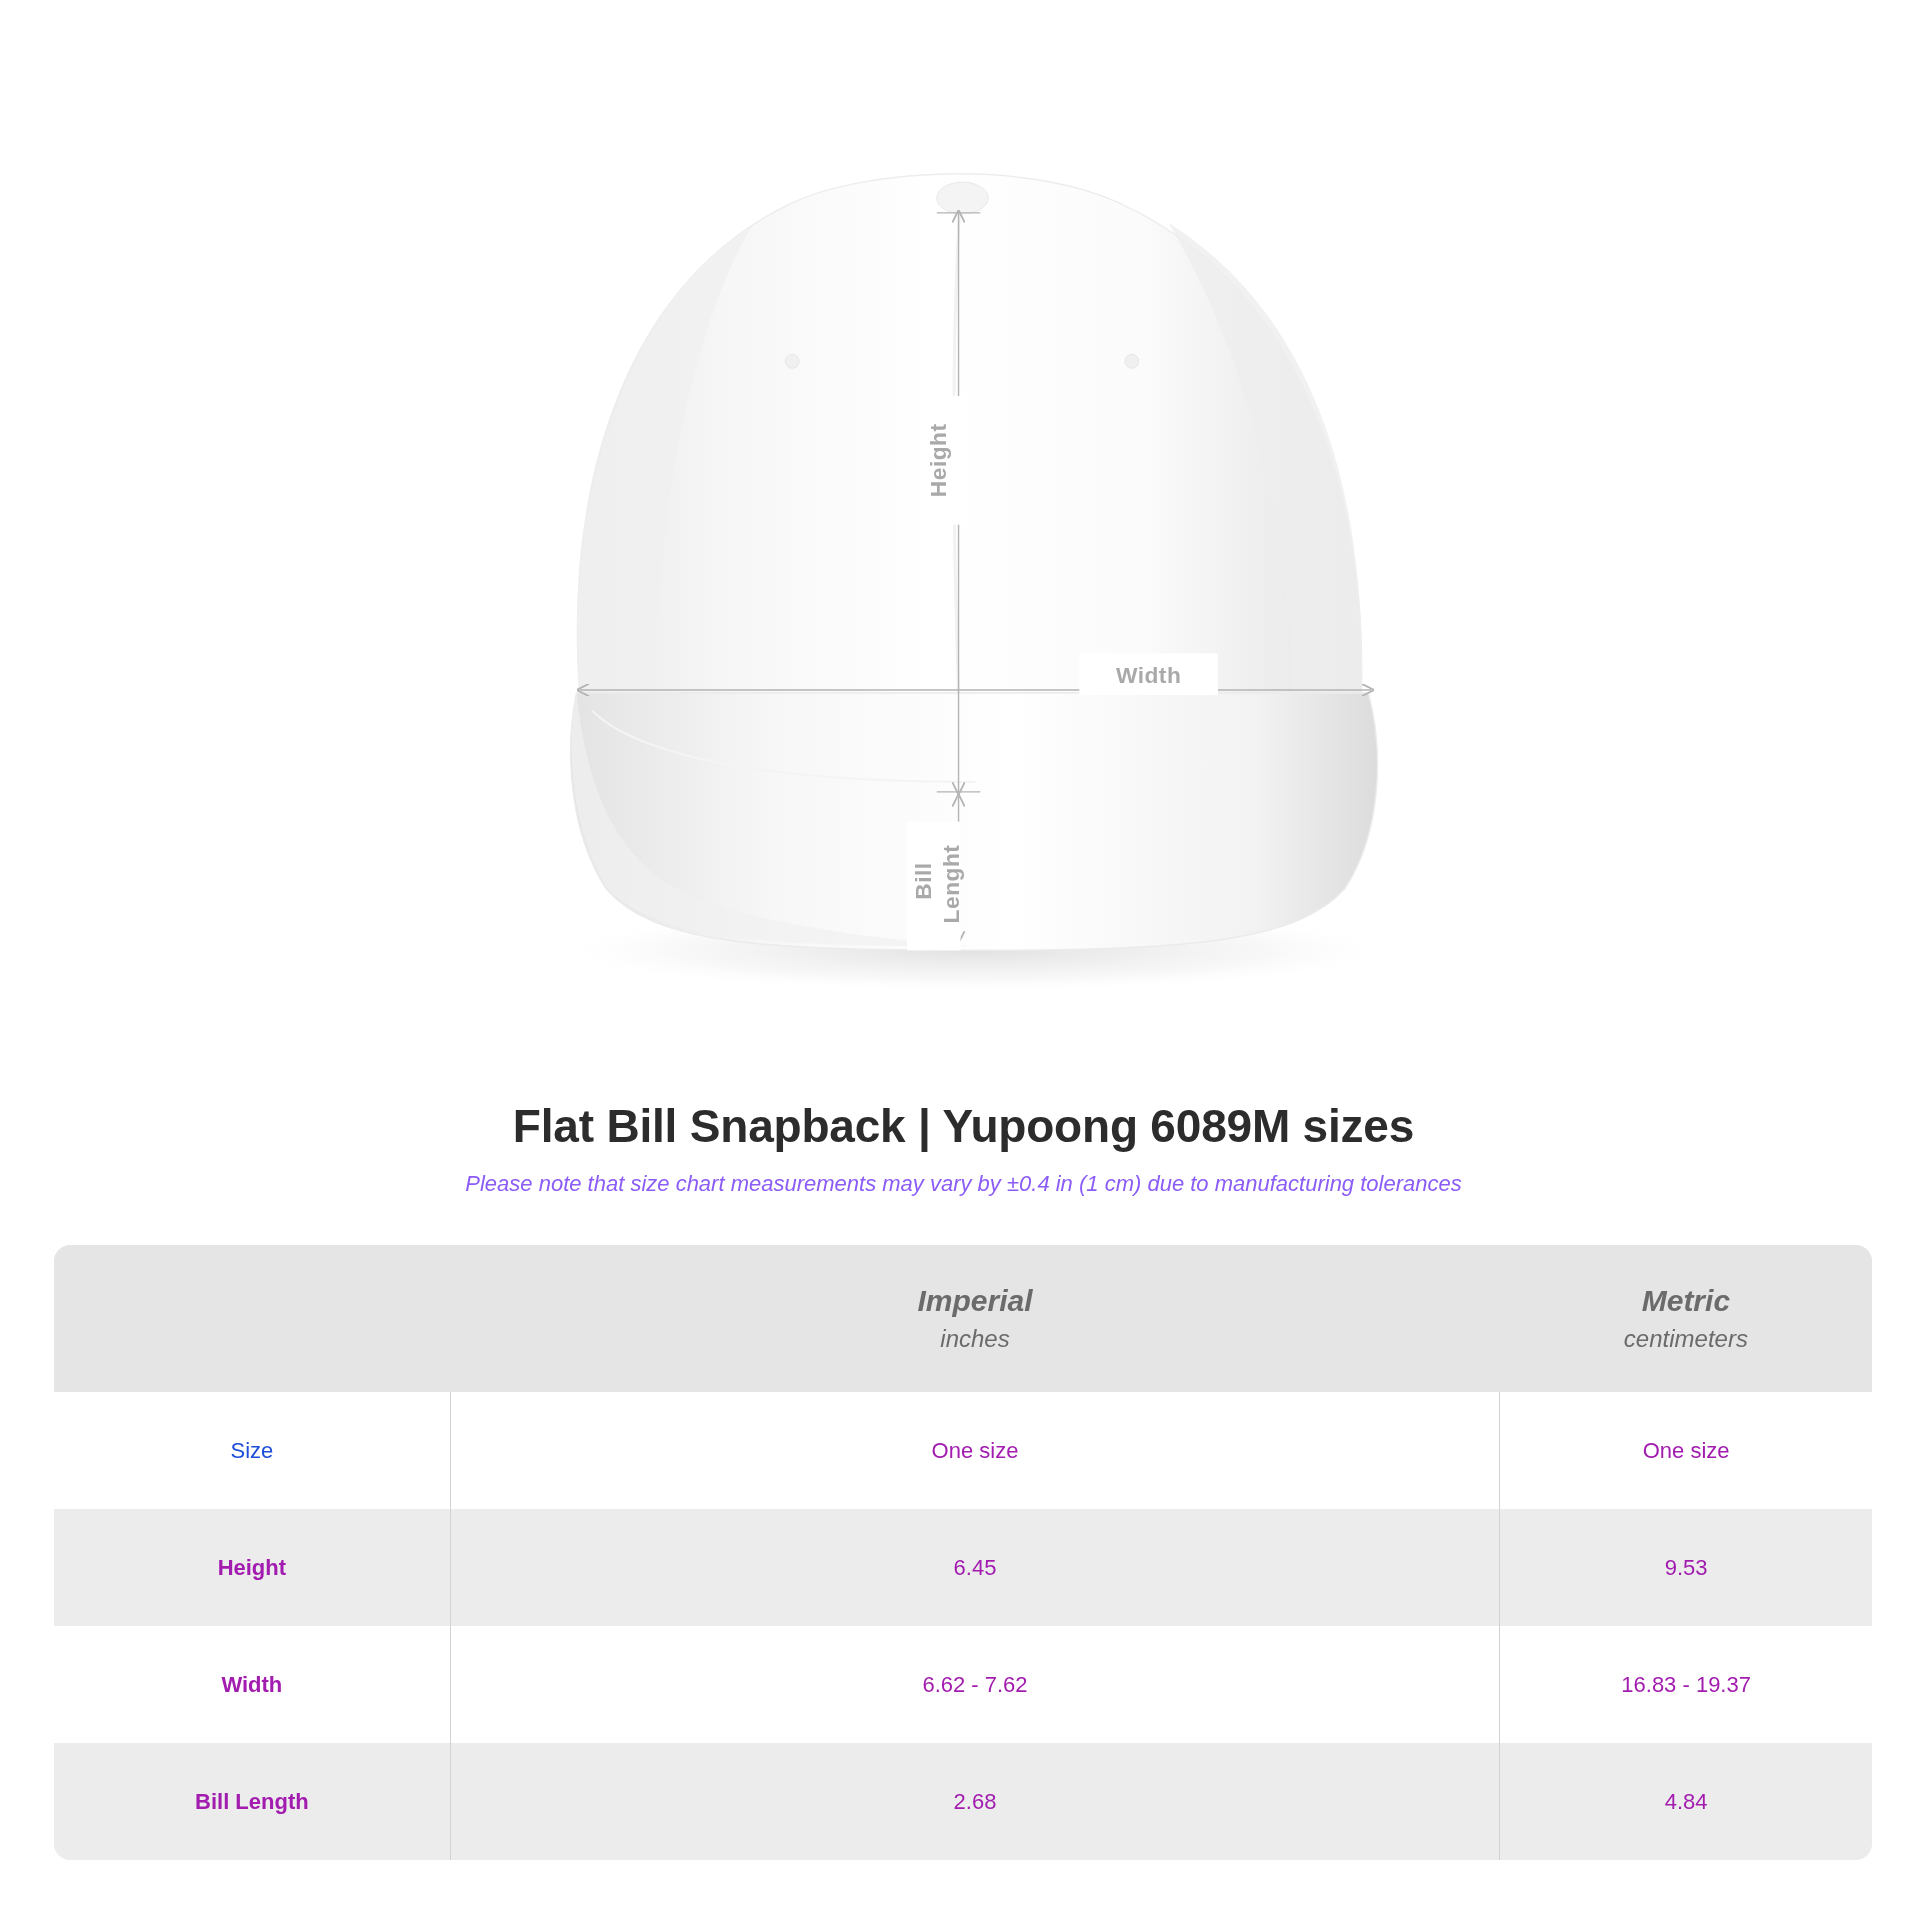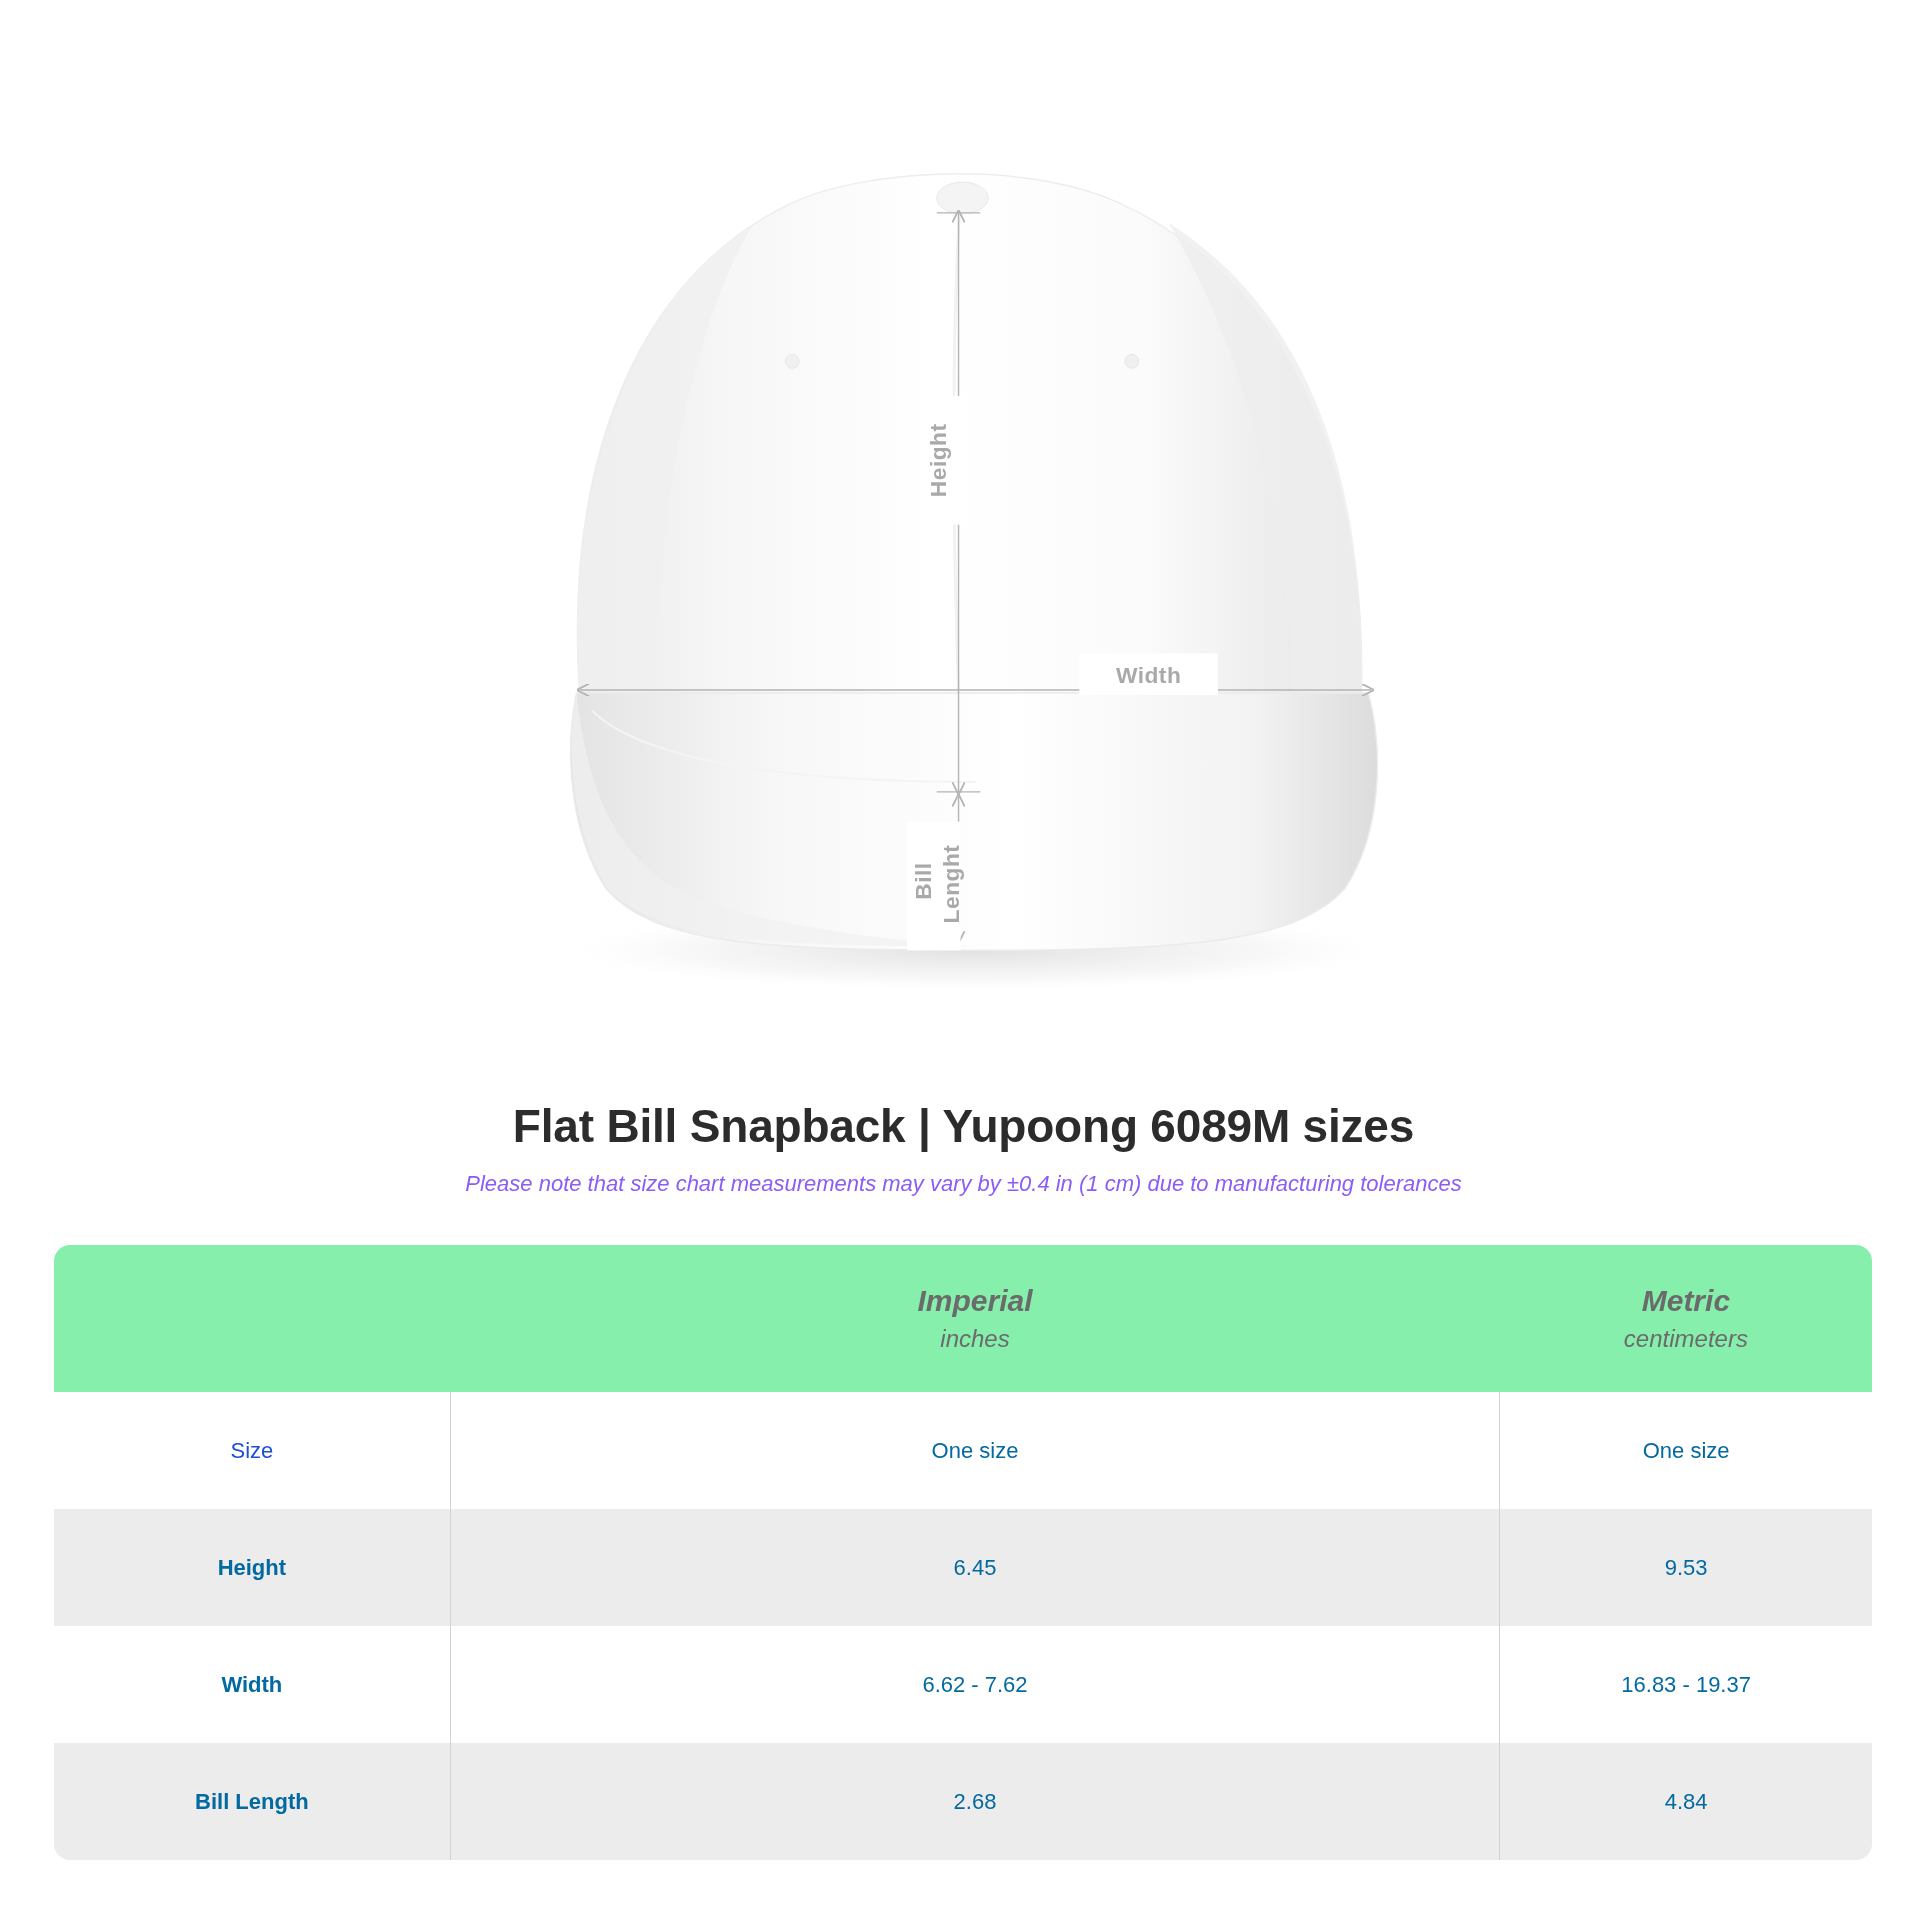--- a/index.html
+++ b/index.html
@@ -60,21 +60,21 @@
   table.size-table {
     border-collapse: collapse;
     width: 1818px;
     table-layout: fixed;
   }
   table.size-table td, table.size-table th {
     padding: 0;
     margin: 0;
   }
   .hdr-row td {
-    background: #86efac;
+    background: #e5e5e5;
     height: 147px;
     vertical-align: middle;
     text-align: center;
   }
   .hdr-row td.first {
     border-top-left-radius: 16px;
     border-bottom-left-radius: 0;
   }
   .hdr-row td.last {
     border-top-right-radius: 16px;
@@ -91,21 +91,21 @@
     font-style: italic;
     color: #6b6b6b;
     margin-top: 8px;
   }
 
   .data-row td {
     height: 117px;
     vertical-align: middle;
     text-align: center;
     font-size: 22px;
-    color: #0369a1;
+    color: #a21caf;
   }
   .data-row.shaded td {
     background: #ececec;
   }
   .data-row.plain td {
     background: #ffffff;
   }
   .row-label {
     font-weight: bold;
     color: #555555;

